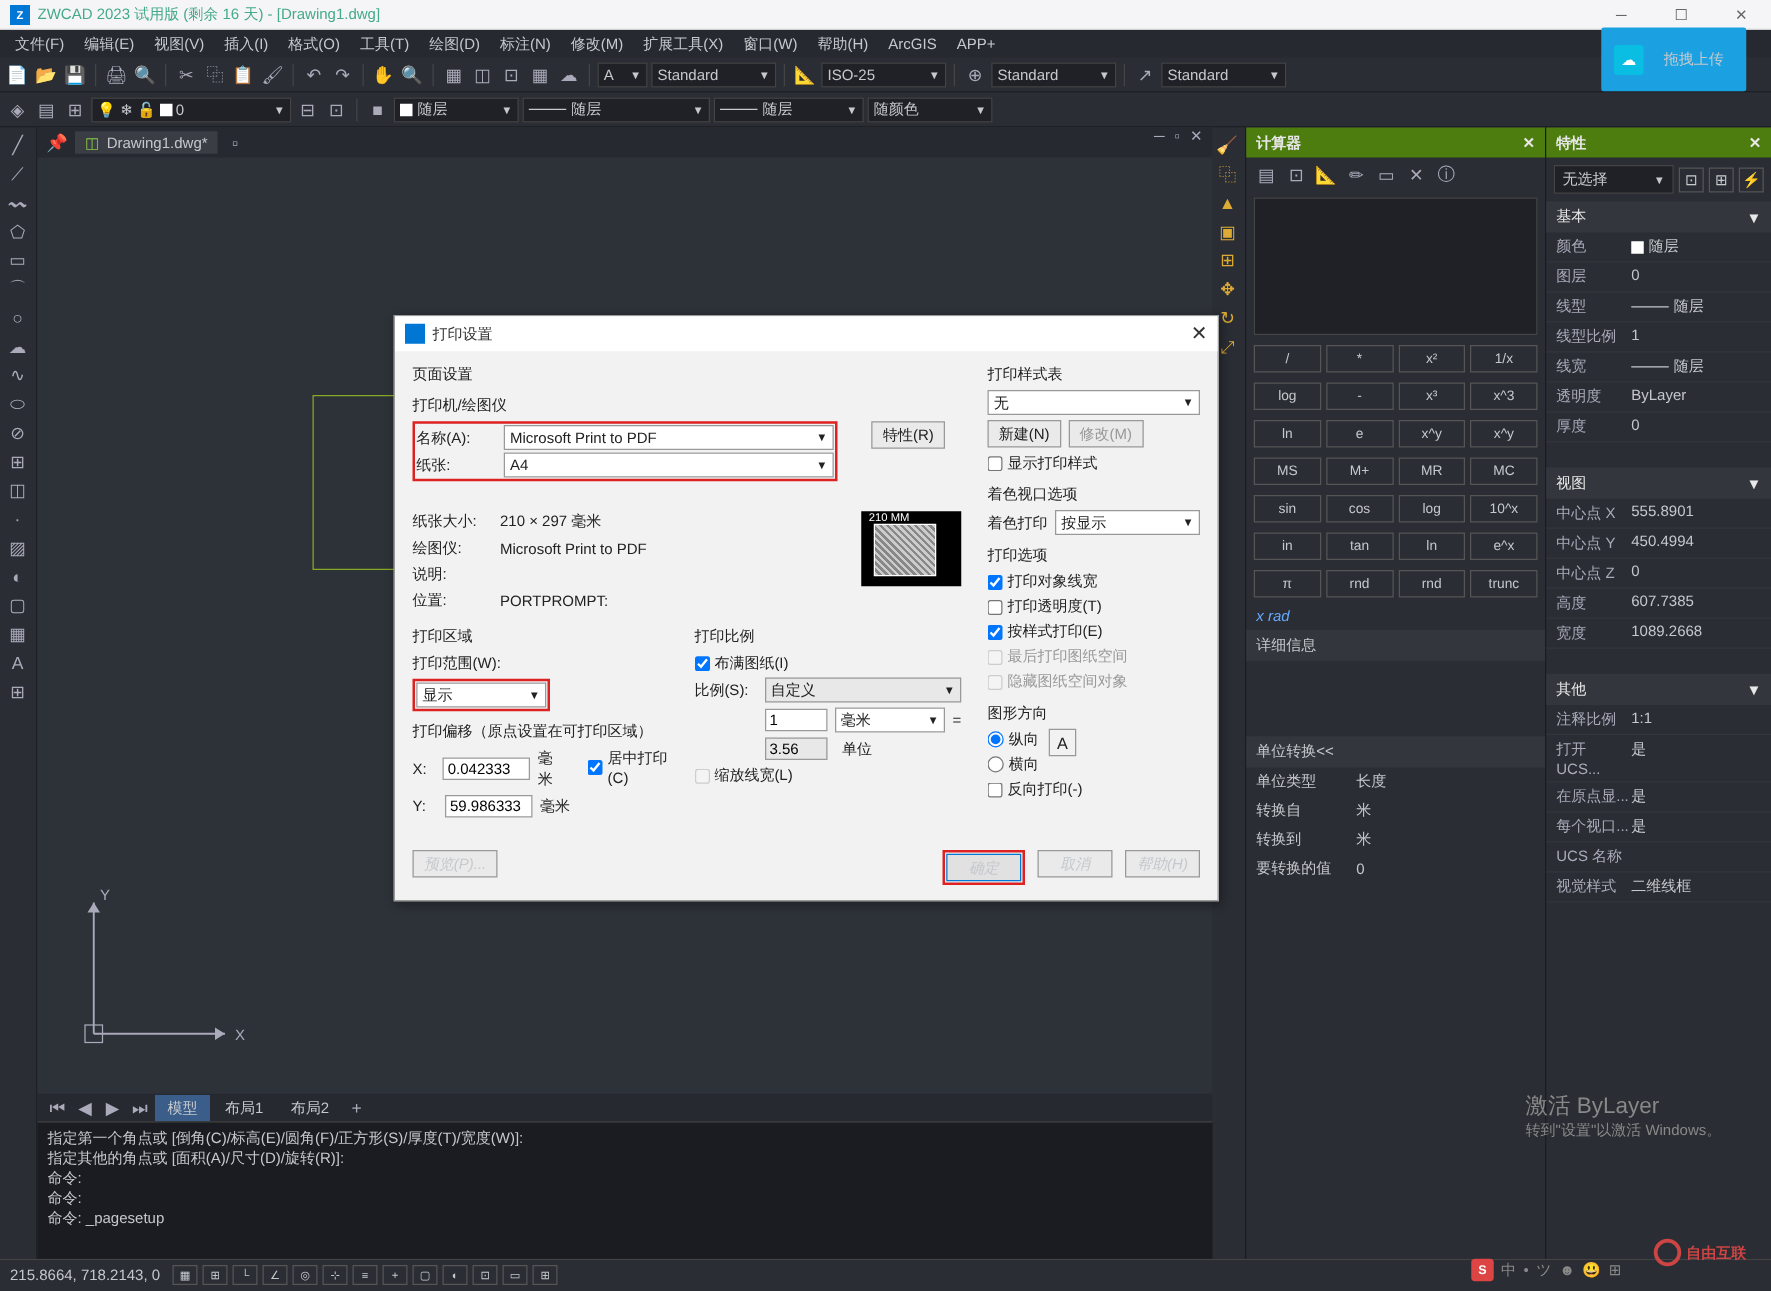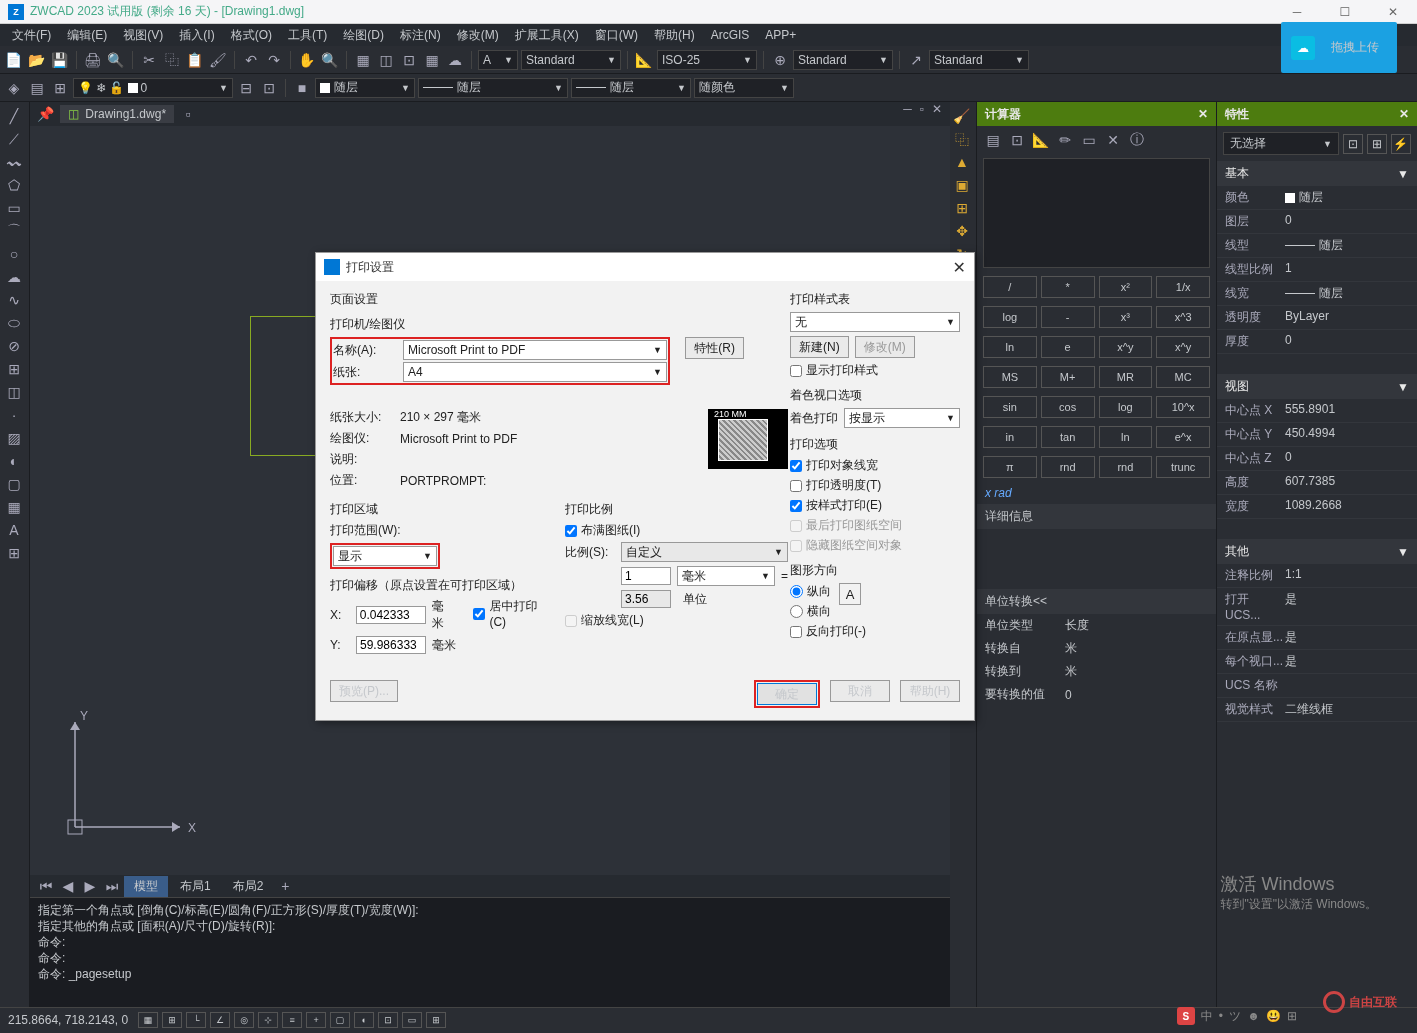--- a/index.html
+++ b/index.html
@@ -51,21 +51,21 @@
 .panel-header .close { margin-left: auto; cursor: pointer; }
 .calc-row { display: flex; gap: 4px; padding: 4px 6px; }
 .calc-btn { flex: 1; height: 22px; background: #2a2d33; border: 1px solid #555; color: #c5c8cc; display: flex; align-items: center; justify-content: center; cursor: pointer; font-size: 11px; }
 .calc-display { height: 110px; margin: 4px 6px; background: #1f2126; border: 1px solid #444; }
 .calc-section-head { padding: 4px 8px; color: #c5c8cc; background: #33363c; }
 .unit-row { display: flex; padding: 3px 8px; align-items: center; }
 .unit-label { width: 80px; }
 .unit-val { flex: 1; color: #c5c8cc; }
 
 
-.props-panel { width: 201px; background: #2a2d33; border-left: 1px solid #1a1c20; display: flex; flex-direction: column; }
+.props-panel { width: 181px; background: #2a2d33; border-left: 1px solid #1a1c20; display: flex; flex-direction: column; }
 .props-select { margin: 6px; display: flex; align-items: center; gap: 4px; }
 .props-select .sel { flex: 1; background: #1f2126; border: 1px solid #444; padding: 2px 6px; display: flex; align-items: center; }
 .mini-btn { width: 20px; height: 20px; border: 1px solid #555; display: flex; align-items: center; justify-content: center; cursor: pointer; }
 .props-section { padding: 4px 8px; background: #33363c; color: #e8e8e8; display: flex; align-items: center; }
 .props-section .chev { margin-left: auto; }
 .prop-row { display: flex; padding: 3px 8px; border-bottom: 1px solid #33363c; }
 .prop-label { width: 60px; color: #aab; }
 .prop-val { flex: 1; color: #c5c8cc; }
 .swatch-mini { width: 10px; height: 10px; background: #fff; display: inline-block; margin-right: 4px; vertical-align: middle; }
 .line-mini { display: inline-block; width: 30px; height: 1px; background: #c5c8cc; vertical-align: middle; margin-right: 4px; }
@@ -77,36 +77,36 @@
 
 .statusbar { height: 24px; background: #2a2d33; border-top: 1px solid #444; display: flex; align-items: center; padding: 0 8px; gap: 10px; }
 .status-icons { display: flex; gap: 4px; }
 .status-icons .sb { width: 20px; height: 16px; border: 1px solid #555; display: flex; align-items: center; justify-content: center; font-size: 9px; }
 
 
 .dialog { position: absolute; top: 252px; left: 315px; width: 660px; background: #f2f2f2; border: 1px solid #999; box-shadow: 2px 2px 8px rgba(0,0,0,0.4); }
 .dialog-title { height: 28px; background: #fff; display: flex; align-items: center; padding: 0 8px; color: #333; }
 .dialog-title .logo-sm { width: 16px; height: 16px; background: #0077d5; margin-right: 6px; }
 .dialog-title .dclose { margin-left: auto; font-size: 16px; cursor: pointer; }
-.dialog-body { padding: 10px 14px; color: #222; display: flex; gap: 2px; }
+.dialog-body { padding: 10px 14px; color: #222; display: flex; gap: 21px; }
 .dcol-left { flex: 1; }
 .dcol-right { width: 170px; }
 .fieldset-like { margin-bottom: 8px; }
 .fs-title { font-weight: normal; color: #222; margin-bottom: 4px; }
 .frow { display: flex; align-items: center; margin-bottom: 4px; gap: 6px; }
 .frow label { width: 64px; }
 .finput { border: 1px solid #999; background: #fff; padding: 2px 4px; flex: 1; height: 20px; display: flex; align-items: center; }
 .finput .farrow { margin-left: auto; font-size: 9px; }
 .fbtn { border: 1px solid #999; background: #eaeaea; padding: 2px 8px; cursor: pointer; height: 22px; display: flex; align-items: center; }
 .red-box { border: 2px solid #d22; padding: 1px; }
 .paper-preview { width: 80px; height: 60px; background: #000; position: relative; margin-left: 6px; }
 .paper-preview .sheet { position: absolute; top: 10px; left: 10px; width: 50px; height: 42px; background: repeating-linear-gradient(45deg,#ccc,#ccc 2px,#888 2px,#888 4px); border: 1px solid #fff; }
 .paper-preview .label { position: absolute; top: 0; left: 6px; color: #fff; font-size: 9px; }
 .two-col { display: flex; gap: 12px; }
-.dialog-footer { padding: 8px 14px 12px; display: flex; gap: 10px; }
+.dialog-footer { padding: 8px 14px 12px; display: flex; gap: 10px; font-style: italic; }
 .dialog-footer .spacer { flex: 1; }
 .chk { display: flex; align-items: center; gap: 4px; margin-bottom: 3px; }
 .chk input { width: 12px; height: 12px; }
 .radio { display: flex; align-items: center; gap: 4px; margin-bottom: 3px; }
 .orient-ico { width: 22px; height: 22px; border: 1px solid #999; display: flex; align-items: center; justify-content: center; font-size: 13px; }
 .small-input { width: 70px; border: 1px solid #999; padding: 1px 3px; height: 18px; }
 
 
 .win-activate { position: absolute; right: 40px; bottom: 120px; color: #888; text-align: left; }
 .site-watermark { position: absolute; right: 20px; bottom: 20px; color: #c44; font-weight: bold; font-size: 18px; display: flex; align-items: center; gap: 4px; }
@@ -546,21 +546,21 @@
               </div>
           </div>
           <div class="frow" style="margin-bottom:0">
             <label>纸张:</label>
             <div class="finput">
                 <span>A4</span>
                 <span class="farrow">▼</span>
               </div>
           </div>
         </div>
-        <span class="fbtn" style="margin-left:12px;display:inline-flex;vertical-align:top">特性(R)</span>
+        <span class="fbtn" style="margin-left:24px;display:inline-flex;vertical-align:top">特性(R)</span>
         <div style="display:flex;margin-top:24px">
           <div style="flex:1">
             <div class="frow">
                 <label>纸张大小:</label>
                 <span>210 × 297 毫米</span>
               </div>
             <div class="frow">
                 <label>绘图仪:</label>
                 <span>Microsoft Print to PDF</span>
               </div>
@@ -722,21 +722,21 @@
     <span class="spacer"></span>
     <span class="red-box">
         <span class="fbtn" style="width:60px;justify-content:center;background:#e1e1e1;border:1px solid #0078d7">确定</span>
       </span>
     <span class="fbtn" style="width:60px;justify-content:center">取消</span>
     <span class="fbtn" style="width:60px;justify-content:center">帮助(H)</span>
   </div>
 </div>
 
 <div class="win-activate">
-  <div style="font-size:18px">激活 Windows</div>
+  <div style="font-size:18px">激活 ByLayer</div>
   <div>转到"设置"以激活 Windows。</div>
 </div>
 <div class="site-watermark">
   <span style="width:22px;height:22px;border:3px solid #c44;border-radius:50%"></span>
   <span>自由互联</span>
 </div>
 <div class="lang-ind">
   <span class="s-ico">S</span>
     <span>中</span>
     <span>•</span>

